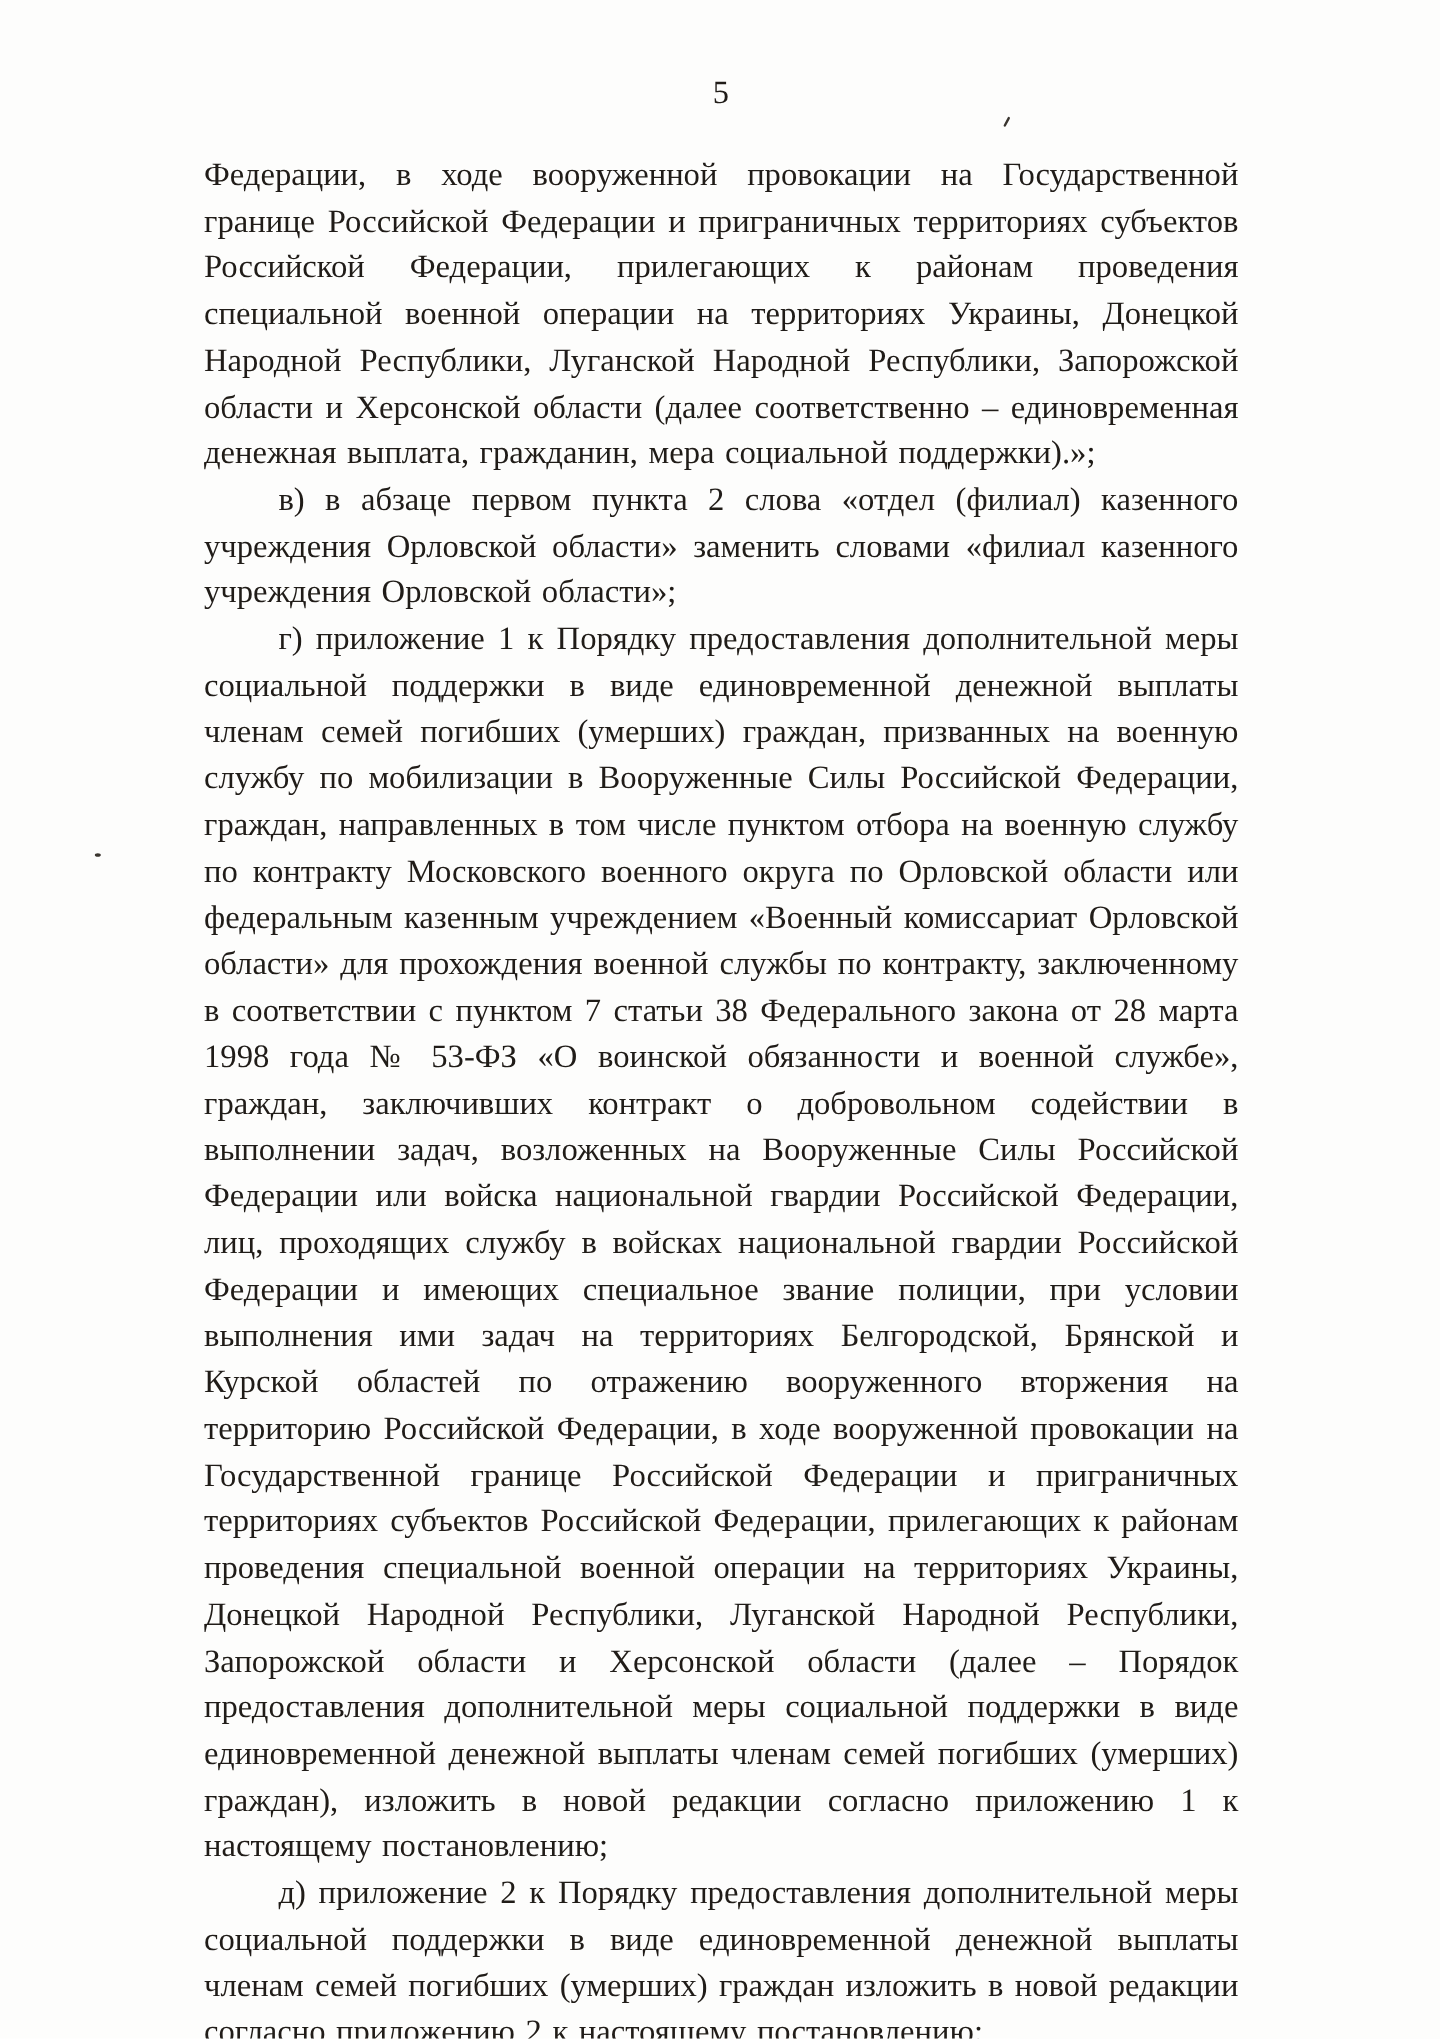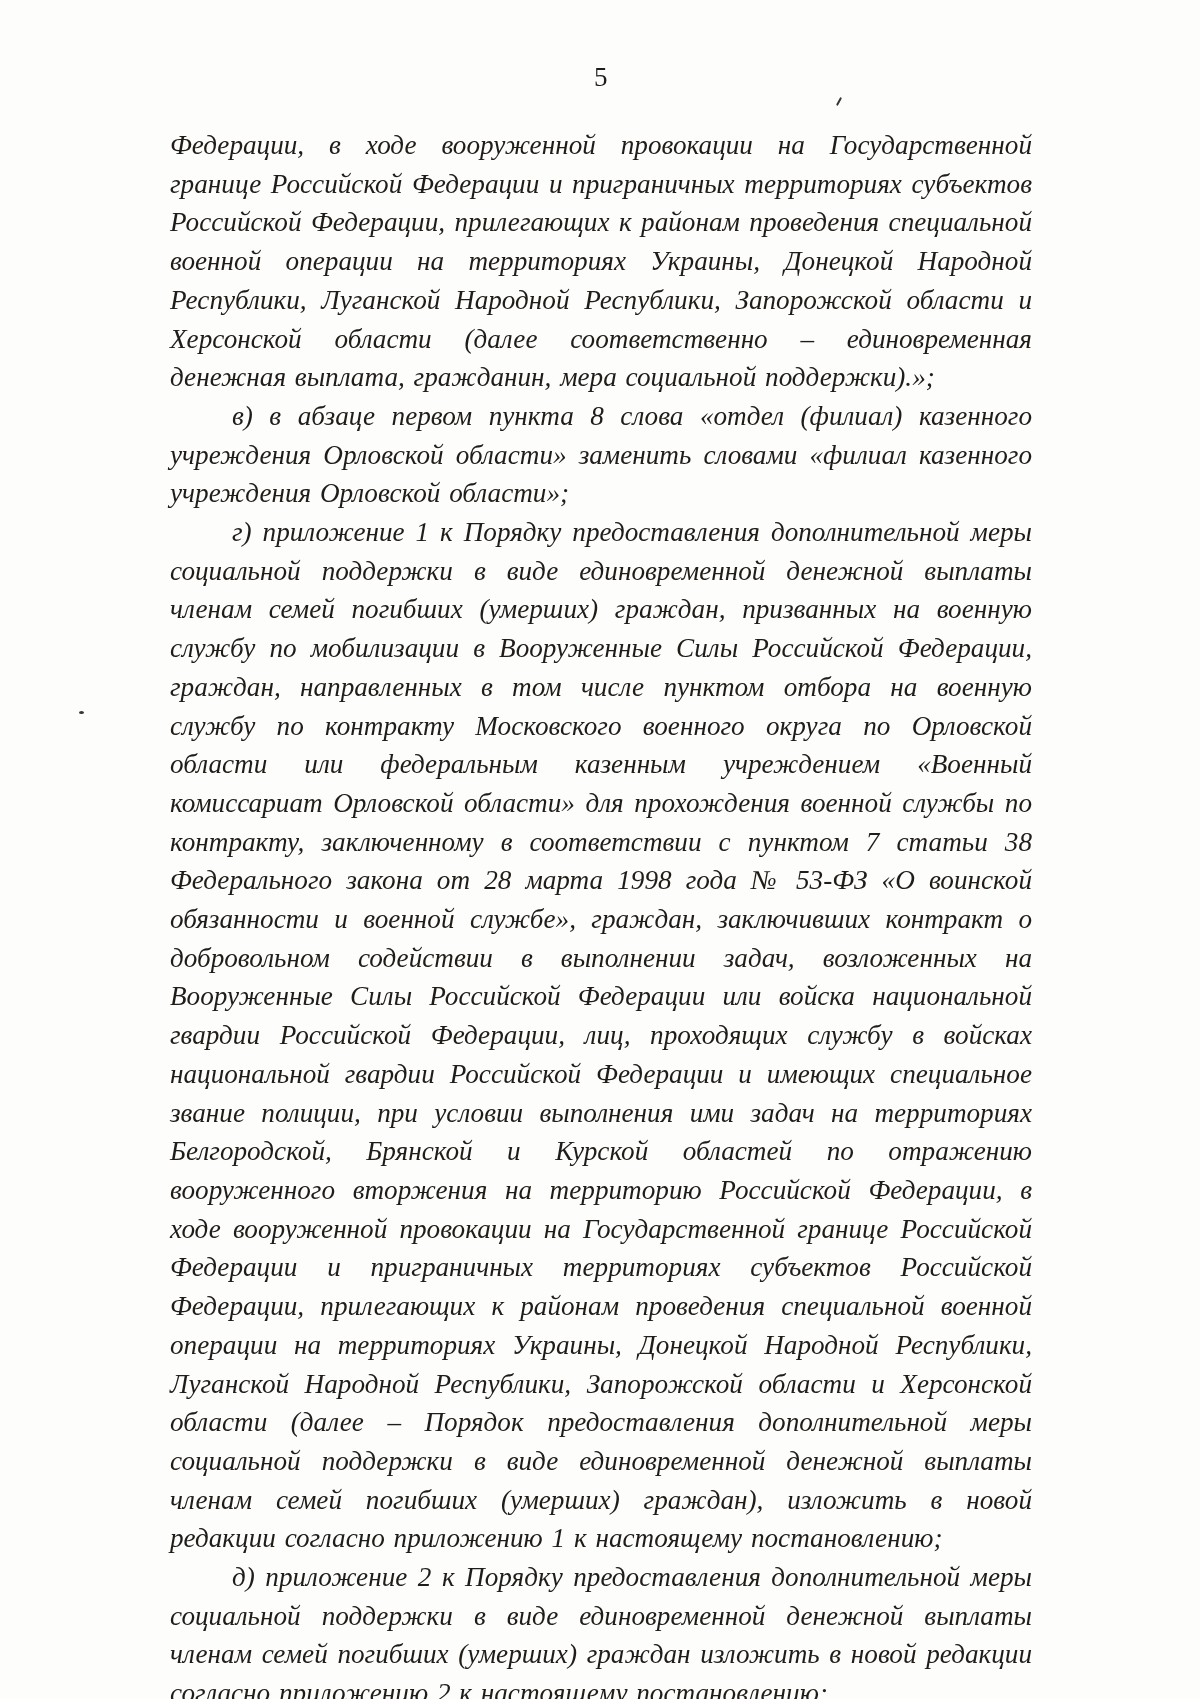--- a/index.html
+++ b/index.html
@@ -32,21 +32,20 @@
     width: 862px;
     font-size: 27.2px;
     line-height: 38.7px;
     text-align: justify;
     text-align-last: left;
   }
   .para {
     margin: 0;
     padding: 0;
     word-spacing: 2px;
-    font-style: italic;
   }
   .para.indent {
     text-indent: 62px;
   }
   
   .artifact {
     position: absolute;
     background: #3a352f;
     display: block;
   }
@@ -68,21 +67,21 @@
 </style>
 </head>
 <body>
 
 <div class="page">
 
   <div class="page-number">5</div>
 
   <div class="content">
     <p class="para">Федерации, в ходе вооруженной провокации на Государственной границе Российской Федерации и приграничных территориях субъектов Российской Федерации, прилегающих к районам проведения специальной военной операции на территориях Украины, Донецкой Народной Республики, Луганской Народной Республики, Запорожской области и Херсонской области (далее соответственно – единовременная денежная выплата, гражданин, мера социальной поддержки).»;</p>
-    <p class="para indent">в) в абзаце первом пункта 8 слова «отдел (филиал) казенного учреждения Орловской области» заменить словами «филиал казенного учреждения Орловской области»;</p>
+    <p class="para indent">в) в абзаце первом пункта 2 слова «отдел (филиал) казенного учреждения Орловской области» заменить словами «филиал казенного учреждения Орловской области»;</p>
     <p class="para indent">г) приложение 1 к Порядку предоставления дополнительной меры социальной поддержки в виде единовременной денежной выплаты членам семей погибших (умерших) граждан, призванных на военную службу по мобилизации в Вооруженные Силы Российской Федерации, граждан, направленных в том числе пунктом отбора на военную службу по контракту Московского военного округа по Орловской области или федеральным казенным учреждением «Военный комиссариат Орловской области» для прохождения военной службы по контракту, заключенному в соответствии с пунктом 7 статьи 38 Федерального закона от 28 марта 1998 года № 53-ФЗ «О воинской обязанности и военной службе», граждан, заключивших контракт о добровольном содействии в выполнении задач, возложенных на Вооруженные Силы Российской Федерации или войска национальной гвардии Российской Федерации, лиц, проходящих службу в войсках национальной гвардии Российской Федерации и имеющих специальное звание полиции, при условии выполнения ими задач на территориях Белгородской, Брянской и Курской областей по отражению вооруженного вторжения на территорию Российской Федерации, в ходе вооруженной провокации на Государственной границе Российской Федерации и приграничных территориях субъектов Российской Федерации, прилегающих к районам проведения специальной военной операции на территориях Украины, Донецкой Народной Республики, Луганской Народной Республики, Запорожской области и Херсонской области (далее – Порядок предоставления дополнительной меры социальной поддержки в виде единовременной денежной выплаты членам семей погибших (умерших) граждан), изложить в новой редакции согласно приложению 1 к настоящему постановлению;</p>
     <p class="para indent">д) приложение 2 к Порядку предоставления дополнительной меры социальной поддержки в виде единовременной денежной выплаты членам семей погибших (умерших) граждан изложить в новой редакции согласно приложению 2 к настоящему постановлению;</p>
 
   </div>
 
   <span class="artifact artifact-tick"></span>
   <span class="artifact artifact-dot"></span>
 
 </div>
 

